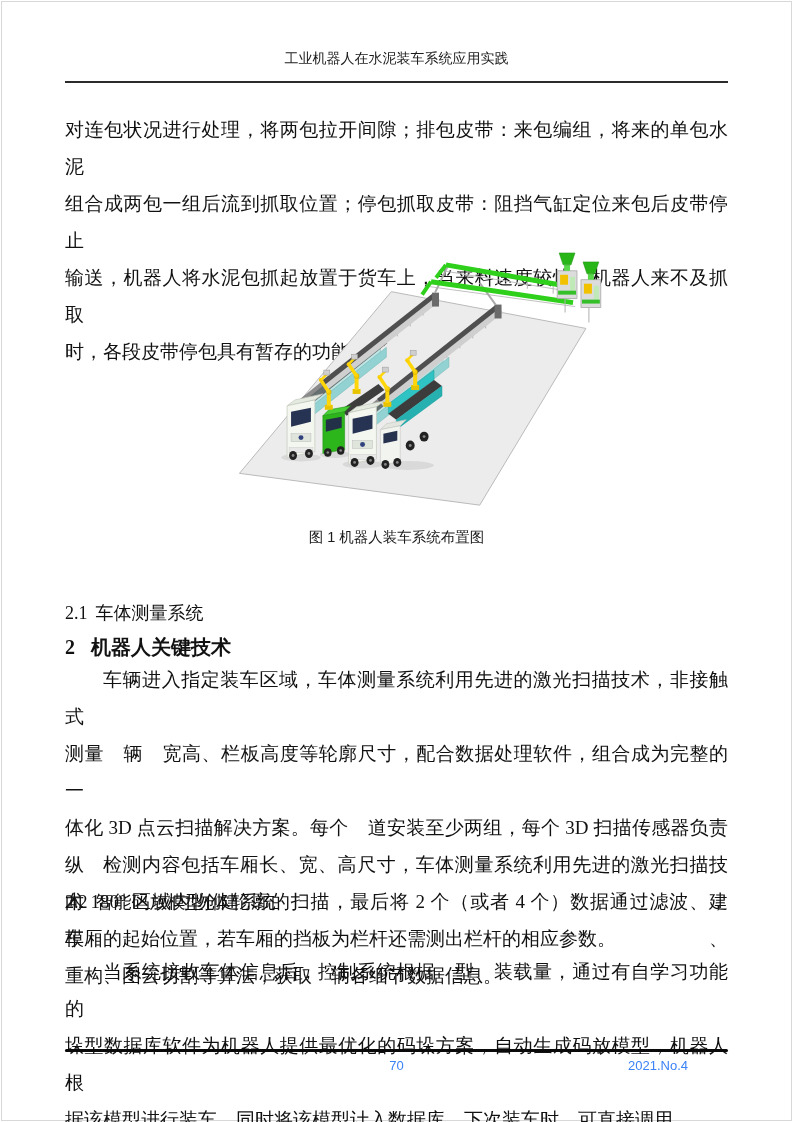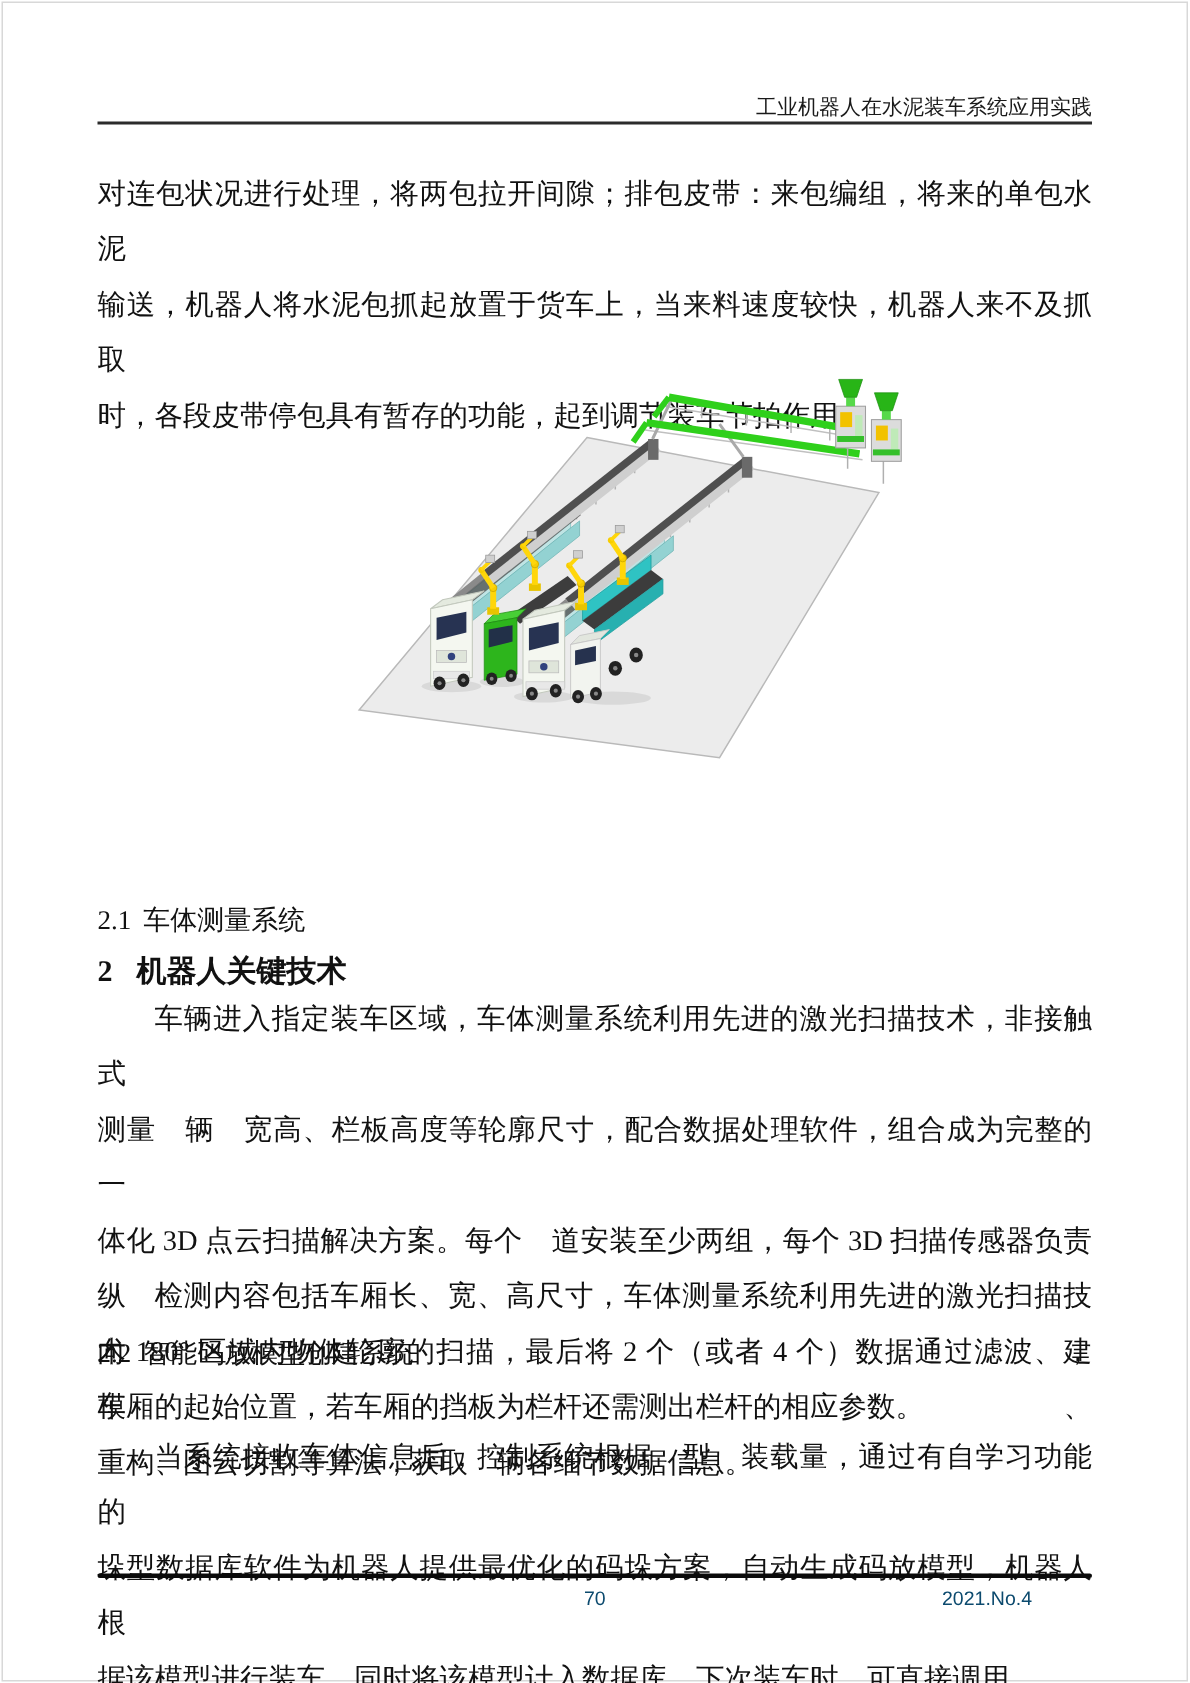--- a/index.html
+++ b/index.html
@@ -9,22 +9,22 @@
     background:#ffffff;
     outline:1px solid #d8d8d8;
     outline-offset:-2px;
     font-family:"Liberation Serif","DejaVu Serif",serif;
     color:#111;
     overflow:hidden;
   }
   .abs { position:absolute; }
 
   .header-title {
-    top:63px; left:65px; width:663px;
-    text-align:right; font-size:14px; color:#1a1a1a;
+    top:50px; left:65px; width:663px;
+    text-align:center; font-size:14px; color:#1a1a1a;
   }
   .header-rule {
     top:81px; left:65px; width:663px; height:2px;
     background:#2b2b2b;
   }
 
   .para { left:65px; width:663px; font-size:19px; line-height:37px;margin-top:32px; }
   .jline { text-align:justify; text-align-last:justify; }
   .lline { text-align:left; text-align-last:left; }
   .ind  { text-indent:38px; }
@@ -59,35 +59,36 @@
   .p-s21b  { top:814px; }
   .p-s22   { top:921px; }
 
   .footer-rule {
     top:1049px; left:65px; width:663px; height:3px;
     background:#0a0a0a; border-radius:2px;
   }
   .footer-row {
     top:1058px; left:65px; width:663px; height:16px;
     font-family:"Liberation Sans","DejaVu Sans",sans-serif;
-    font-size:13px; color:#0c4a6e;
+    font-size:13px; color:#3b82f6;
   }
   .footer-row .page-num { display:block; text-align:center; }
   .footer-row .issue { position:absolute; right:40px; top:0; }
 </style>
 </head>
 <body>
 
 <div class="page">
 
   <div class="abs header-title">工业机器人在水泥装车系统应用实践</div>
   <div class="abs header-rule"></div>
 
   <div class="abs para p-intro">
     <div class="jline">对连包状况进行处理，将两包拉开间隙；排包皮带：来包编组，将来的单包水泥</div>
+    <div class="jline">组合成两包一组后流到抓取位置；停包抓取皮带：阻挡气缸定位来包后皮带停止</div>
     <div class="jline">输送，机器人将水泥包抓起放置于货车上，当来料速度较快，机器人来不及抓取</div>
     <div class="lline">时，各段皮带停包具有暂存的功能，起到调节装车节拍作用。</div>
   </div>
 
   <div class="abs figure-wrap">
     <svg width="420" height="278" viewBox="0 0 420 280">
 
       <polygon points="163,47 359,84 252,262 10,230" fill="#ececec" stroke="#b9b9b9" stroke-width="1"></polygon>
 
       <g stroke="#b3b3b3" stroke-width="1">
@@ -258,20 +259,21 @@
           <rect x="357" y="39" width="8" height="10" fill="#f2c200"></rect>
           <rect x="367" y="41" width="5" height="14" fill="#bfeab8"></rect>
           <rect x="355" y="55" width="18" height="4" fill="#35c02a"></rect>
           <rect x="361" y="29" width="6" height="6" fill="#57d94a"></rect>
           <polygon points="356,17 372,17 368,29 360,29" fill="#28b517" stroke="#1d8f10" stroke-width="0.5"></polygon>
         </g>
       </g>
     </svg>
   </div>
 
+  <div class="abs figure-caption">图 1 机器人装车系统布置图</div>
 
   <div class="abs h2">
     <span class="num">2</span><span>机器人关键技术</span>
   </div>
 
   <div class="abs h3 h3-21">
     <span class="num">2.1</span><span>车体测量系统</span>
   </div>
 
   <div class="abs para p-s21a">

